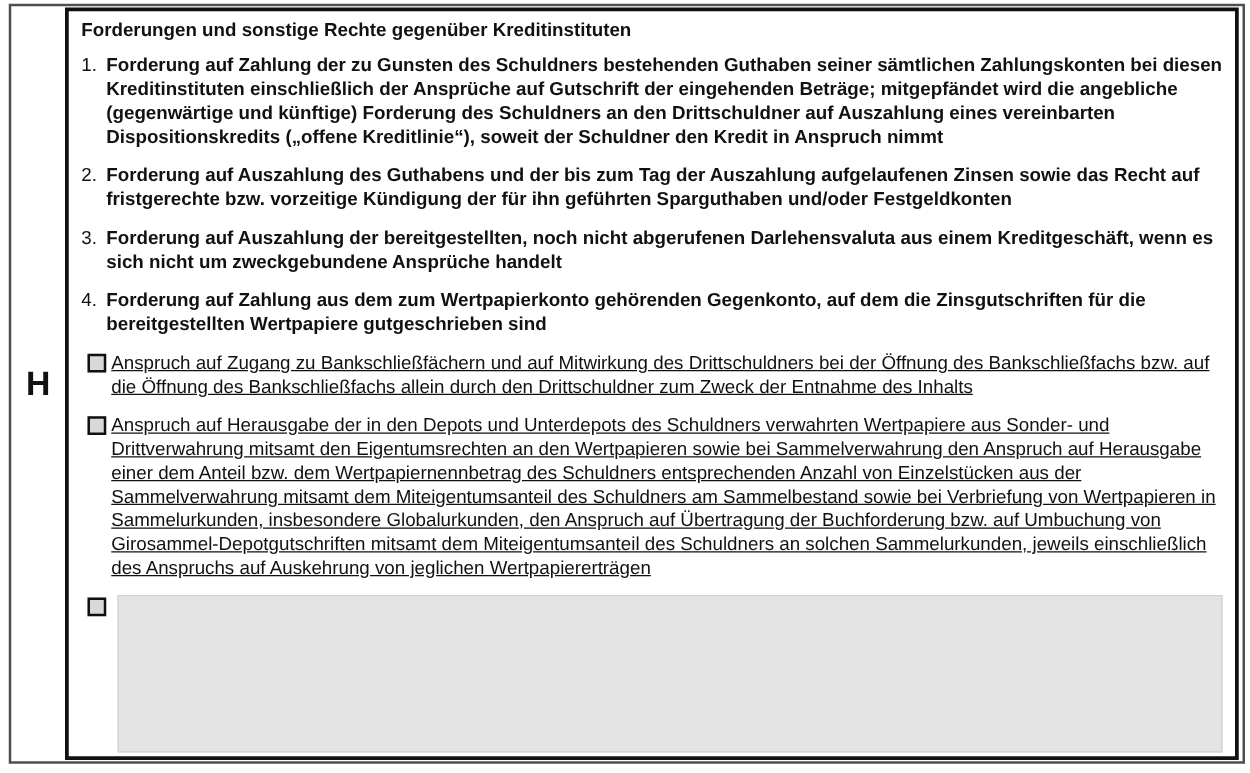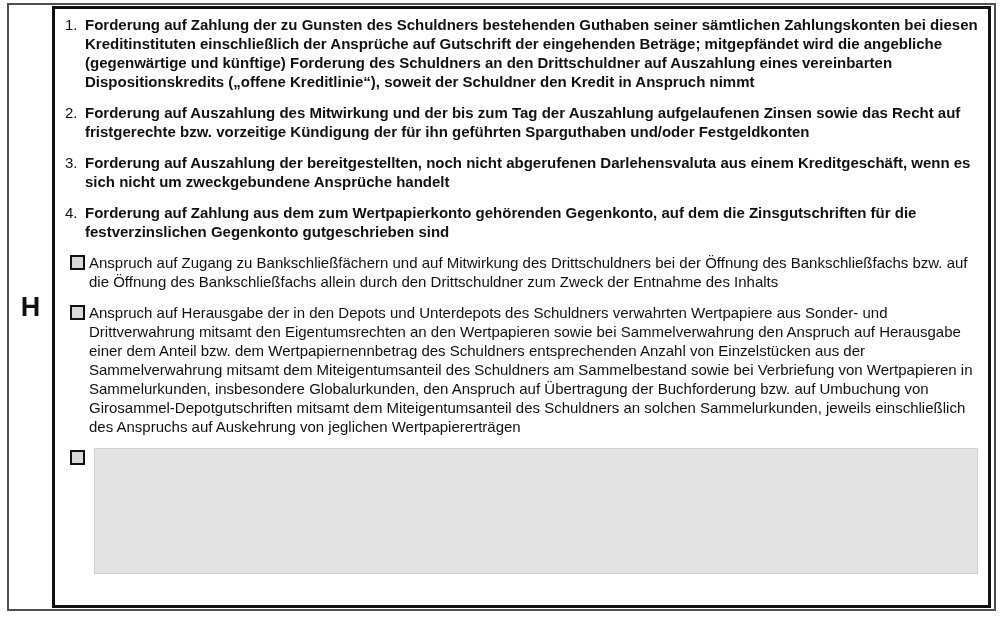--- a/index.html
+++ b/index.html
@@ -83,20 +83,21 @@
     width: 11px;
     height: 11px;
     border: 2px solid #111111;
     background: #d9d9d9;
     margin-top: 2px;
     margin-right: 4px;
     display: inline-block;
   }
   .cbtext {
     flex: 1;
+    text-decoration: underline;
   }
   .entry-area {
     flex: 1;
     height: 126px;
     background: #e4e4e4;
     border: 1px solid #d2d2d2;
     box-sizing: border-box;
     margin-left: 5px;
   }
   .cbrow.last {
@@ -108,39 +109,40 @@
 
 <div class="page">
   <div class="outer-frame">
 
     <div class="label-col">
       <div class="label-h">H</div>
     </div>
 
     <div class="section-box">
 
+      <div class="section-title">Forderungen und sonstige Rechte gegenüber Kreditinstituten</div>
 
       <div class="nitem">
         <span class="num">1.</span>
         <span class="ntext">Forderung auf Zahlung der zu Gunsten des Schuldners bestehenden Guthaben seiner sämtlichen Zahlungskonten bei diesen Kreditinstituten einschließlich der Ansprüche auf Gutschrift der eingehenden Beträge; mitgepfändet wird die angebliche (gegenwärtige und künftige) Forderung des Schuldners an den Drittschuldner auf Auszahlung eines vereinbarten Dispositionskredits („offene Kreditlinie“), soweit der Schuldner den Kredit in Anspruch nimmt</span>
       </div>
 
       <div class="nitem">
         <span class="num">2.</span>
-        <span class="ntext">Forderung auf Auszahlung des Mitwirkung und der bis zum Tag der Auszahlung aufgelaufenen Zinsen sowie das Recht auf fristgerechte bzw. vorzeitige Kündigung der für ihn geführten Sparguthaben und/oder Festgeldkonten</span>
+        <span class="ntext">Forderung auf Auszahlung des Guthabens und der bis zum Tag der Auszahlung aufgelaufenen Zinsen sowie das Recht auf fristgerechte bzw. vorzeitige Kündigung der für ihn geführten Sparguthaben und/oder Festgeldkonten</span>
       </div>
 
       <div class="nitem">
         <span class="num">3.</span>
         <span class="ntext">Forderung auf Auszahlung der bereitgestellten, noch nicht abgerufenen Darlehensvaluta aus einem Kreditgeschäft, wenn es sich nicht um zweckgebundene Ansprüche handelt</span>
       </div>
 
       <div class="nitem">
         <span class="num">4.</span>
-        <span class="ntext">Forderung auf Zahlung aus dem zum Wertpapierkonto gehörenden Gegenkonto, auf dem die Zinsgutschriften für die festverzinslichen Gegenkonto gutgeschrieben sind</span>
+        <span class="ntext">Forderung auf Zahlung aus dem zum Wertpapierkonto gehörenden Gegenkonto, auf dem die Zinsgutschriften für die bereitgestellten Wertpapiere gutgeschrieben sind</span>
       </div>
 
       <div class="cbrow">
         <span class="checkbox"></span>
         <span class="cbtext">Anspruch auf Zugang zu Bankschließfächern und auf Mitwirkung des Drittschuldners bei der Öffnung des Bankschließfachs bzw. auf die Öffnung des Bankschließfachs allein durch den Drittschuldner zum Zweck der Entnahme des Inhalts</span>
       </div>
 
       <div class="cbrow">
         <span class="checkbox"></span>
         <span class="cbtext">Anspruch auf Herausgabe der in den Depots und Unterdepots des Schuldners verwahrten Wertpapiere aus Sonder- und Drittverwahrung mitsamt den Eigentumsrechten an den Wertpapieren sowie bei Sammelverwahrung den Anspruch auf Herausgabe einer dem Anteil bzw. dem Wertpapiernennbetrag des Schuldners entsprechenden Anzahl von Einzelstücken aus der Sammelverwahrung mitsamt dem Miteigentumsanteil des Schuldners am Sammelbestand sowie bei Verbriefung von Wertpapieren in Sammelurkunden, insbesondere Globalurkunden, den Anspruch auf Übertragung der Buchforderung bzw. auf Umbuchung von Girosammel-Depotgutschriften mitsamt dem Miteigentumsanteil des Schuldners an solchen Sammelurkunden, jeweils einschließlich des Anspruchs auf Auskehrung von jeglichen Wertpapiererträgen</span>

